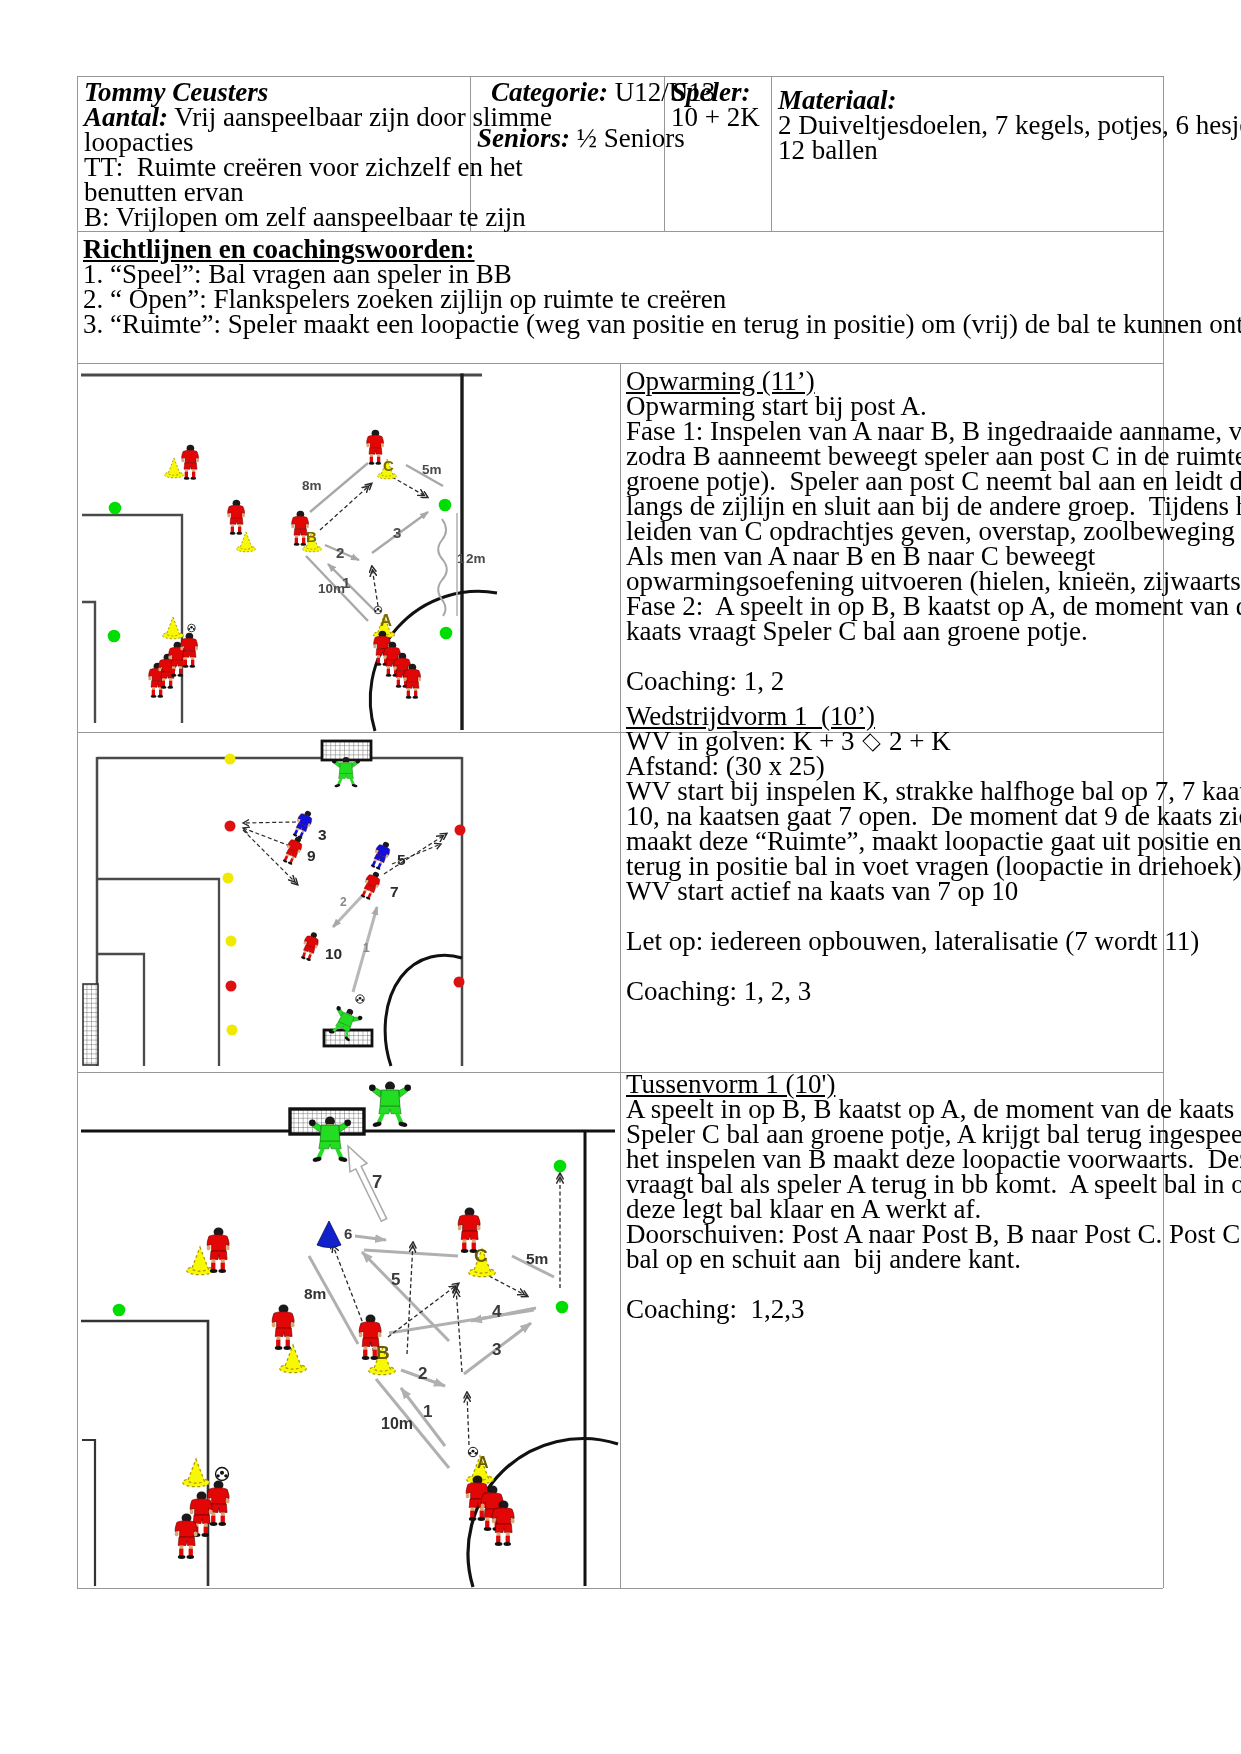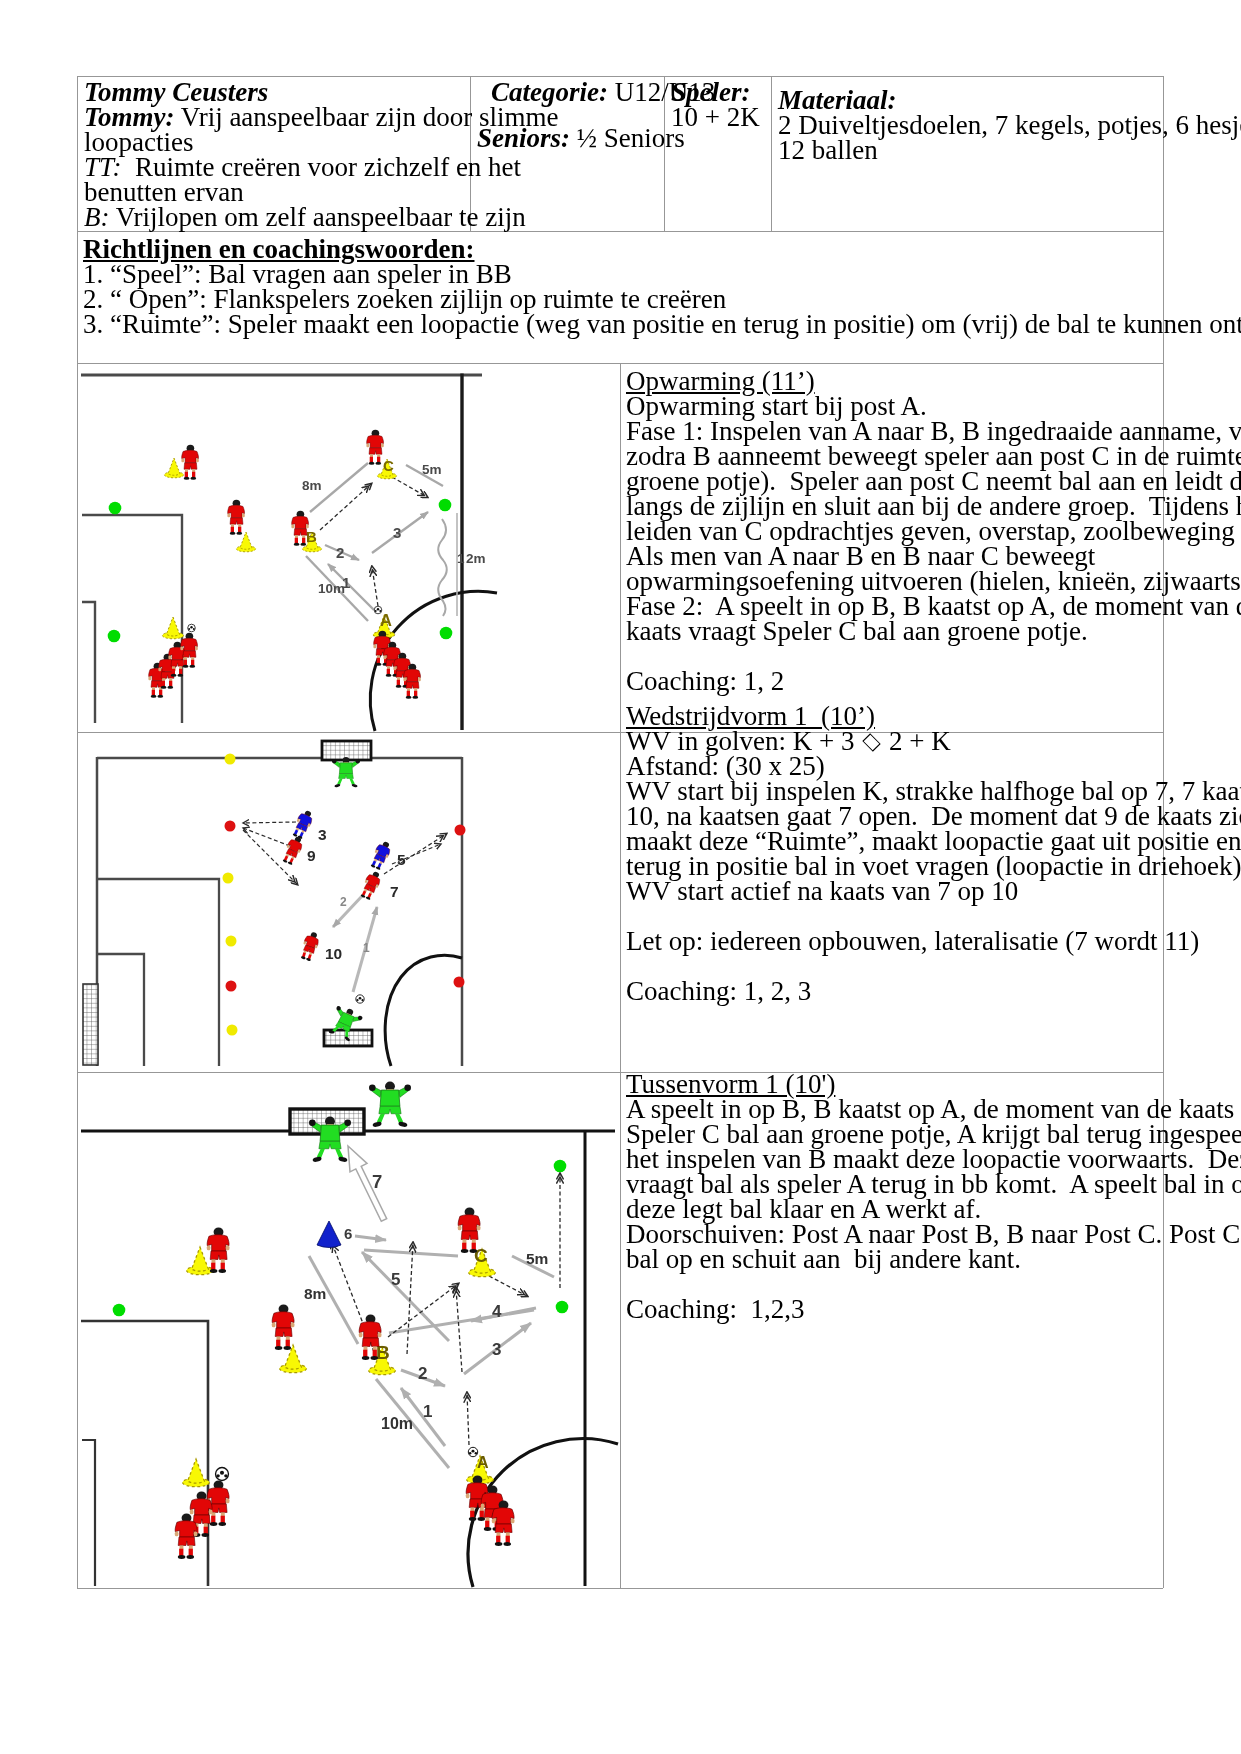--- a/index.html
+++ b/index.html
@@ -1,20 +1,20 @@
 <!DOCTYPE html>
 <html><head>
 <meta charset="utf-8">
 <style>
   html,body{margin:0;padding:0;background:#ffffff;}
   body{width:1241px;height:1754px;position:relative;font-family:"Liberation Serif",serif;color:#000;}
   .line{position:absolute;background:#979797;}
   .txt{position:absolute;font-size:27px;line-height:25px;white-space:nowrap;}
   .bi{font-weight:bold;font-style:italic;}
-  .it{font-style:italic;}
+  .it{}
   .ul{text-decoration:underline;}
   .dia{position:absolute;}
 </style>
 </head>
 <body>
 
 <div class="line" style="left:77px;top:76px;width:1086px;height:1px"></div>
 <div class="line" style="left:77px;top:231px;width:1086px;height:1px"></div>
 <div class="line" style="left:77px;top:363px;width:1086px;height:1px"></div>
 <div class="line" style="left:77px;top:732px;width:1086px;height:1px"></div>
@@ -22,21 +22,21 @@
 <div class="line" style="left:77px;top:1588px;width:1086px;height:1px"></div>
 <div class="line" style="left:77px;top:76px;width:1px;height:1512px"></div>
 <div class="line" style="left:1163px;top:76px;width:1px;height:1512px"></div>
 <div class="line" style="left:470px;top:76px;width:1px;height:155px"></div>
 <div class="line" style="left:664px;top:76px;width:1px;height:155px"></div>
 <div class="line" style="left:771px;top:76px;width:1px;height:155px"></div>
 <div class="line" style="left:620px;top:363px;width:1px;height:1225px"></div>
 
 <div class="txt" style="left:84px;top:80px;">
 <span class="bi">Tommy Ceusters</span><br>
-<span class="bi">Tommy:</span> Vrij aanspeelbaar zijn door slimme<br>
+<span class="bi">Aantal:</span> Vrij aanspeelbaar zijn door slimme<br>
 loopacties<br>
 <span class="it">TT:</span>&nbsp; Ruimte creëren voor zichzelf en het<br>
 benutten ervan<br>
 <span class="it">B:</span> Vrijlopen om zelf aanspeelbaar te zijn
 </div>
 <div class="txt" style="left:477px;top:80px;margin-left:14px;"><span class="bi">Categorie:</span> U12/U13</div>
 <div class="txt" style="left:477px;top:126px;"><span class="bi">Seniors:</span> ½ Seniors</div>
 <div class="txt" style="left:671px;top:80px;"><span class="bi">Speler:</span><br>10 + 2K</div>
 <div class="txt" style="left:778px;top:80px;margin-top:8px;"><span class="bi">Materiaal:</span><br>2 Duiveltjesdoelen, 7 kegels, potjes, 6 hesjes,<br>12 ballen</div>
 

